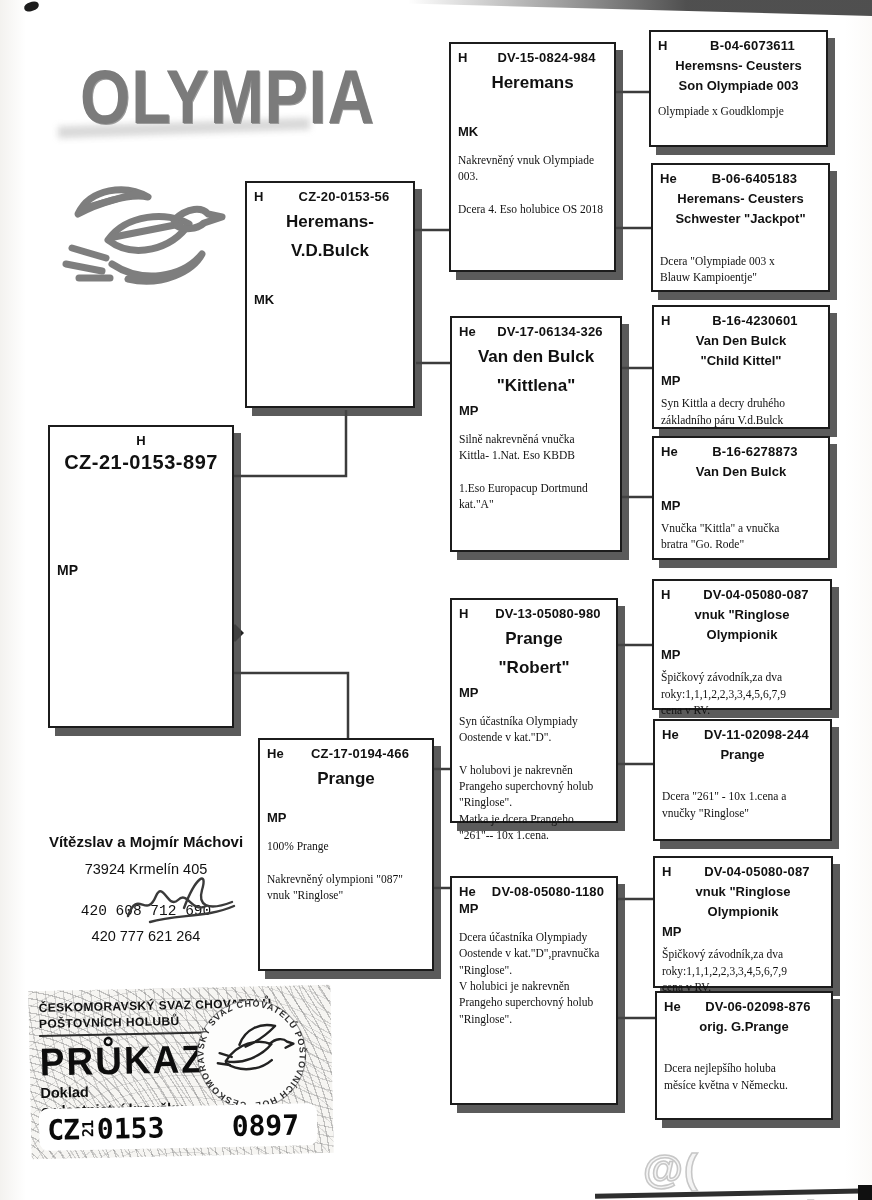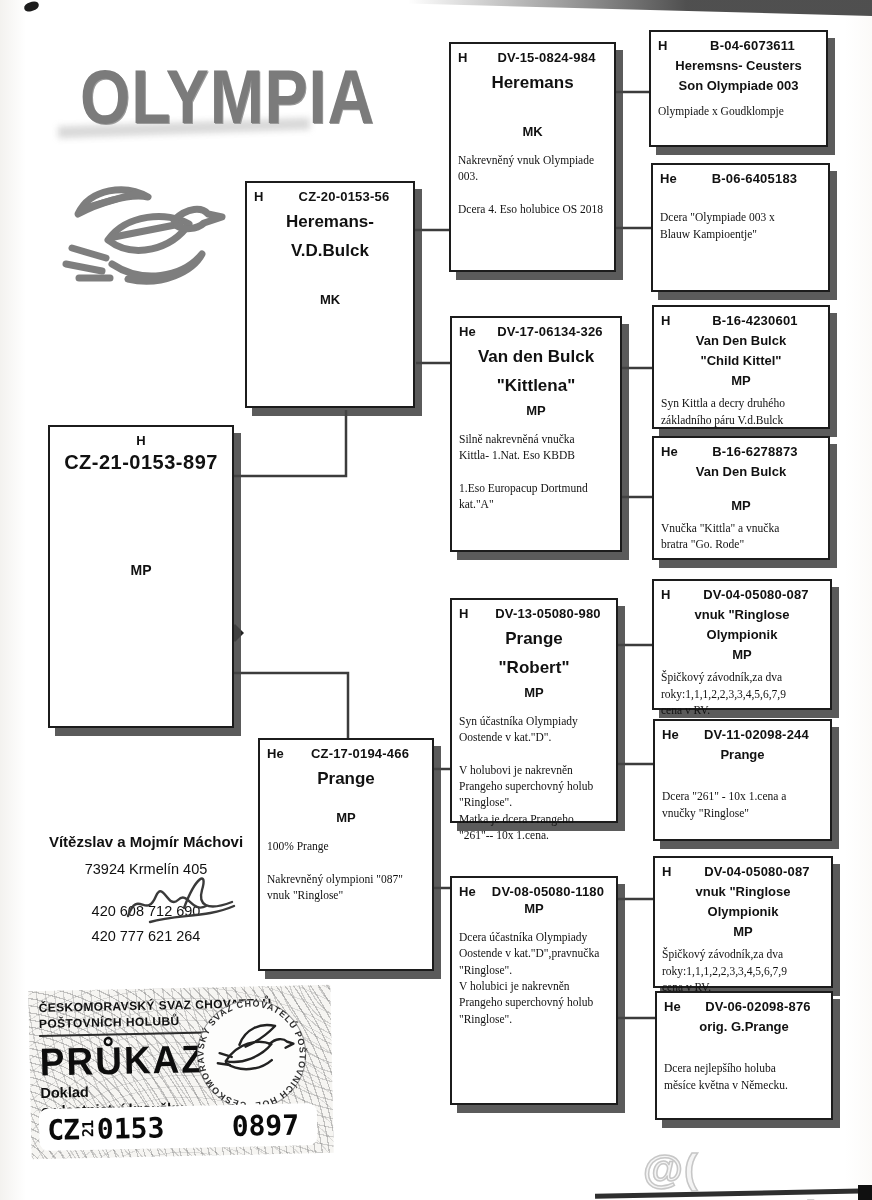--- a/index.html
+++ b/index.html
@@ -25,40 +25,40 @@
     text-shadow:1px 1px 0 #9a9a9a;}
   .dove{position:absolute;left:52px;top:178px;}
 
   
   .pbox{position:absolute;background:#fff;border:2px solid #1c1c1c;box-sizing:border-box;
     box-shadow:7px 8px 0 0 rgba(68,68,68,.88);padding:6px 7px;}
   .ph{display:flex;align-items:baseline;}
   .sex{font-weight:bold;font-size:13px;width:28px;flex:none;}
   .ring{font-weight:bold;font-size:13px;flex:1;text-align:center;letter-spacing:.2px;}
   .pname{font-weight:bold;font-size:17px;text-align:center;margin-top:4px;line-height:1.7;white-space:pre-line;}
-  .pclass{font-weight:bold;font-size:13px;text-align:center;margin-top:10px;}
+  .pclass{font-weight:bold;font-size:13px;text-align:left;margin-top:10px;}
   .pbody{font-family:"Liberation Serif",serif;font-size:11.5px;line-height:1.42;margin-top:13px;white-space:pre-line;}
   .main .ph{flex-direction:column;align-items:center;gap:3px;}
   .main .sex{width:auto;}
   .main .ring{font-size:20px;letter-spacing:.5px;}
   .main .pclass{margin-top:88px;font-size:14px;}
   .cls-lg .pclass{margin-top:26px;}
   .cls-md .pclass{margin-top:16px;}
   .cls-sm .pclass{margin-top:2px;}
   .g4 .pname{font-size:13px;line-height:1.55;margin-top:3px;}
   .g4 .pbody{margin-top:7px;}
 
   .lines{position:absolute;left:0;top:0;}
 
   
   .owner{position:absolute;left:28px;top:833px;width:236px;text-align:center;}
   .owner-name{font-weight:bold;font-size:15px;}
   .owner-addr{font-size:14.5px;margin-top:11px;}
   .owner-phone{font-size:14.5px;margin-top:9px;}
-  .owner-phone.first{margin-top:26px;}
+  .owner-phone.first{margin-top:26px;font-family:Liberation Mono, monospace;}
   .signature{position:absolute;left:122px;top:868px;}
 
   
   .stamp{position:absolute;left:30px;top:988px;width:302px;height:168px;transform:rotate(-1.2deg);
     background-color:#f6f5f2;
     background-image:
       repeating-radial-gradient(circle at -10% 120%, rgba(140,140,140,.5) 0 1.2px, transparent 1.2px 7px),
       repeating-radial-gradient(circle at 110% -10%, rgba(150,150,150,.42) 0 1.2px, transparent 1.2px 9px),
       repeating-radial-gradient(circle at 50% 170%, rgba(160,160,160,.3) 0 1px, transparent 1px 11px);
     box-sizing:border-box;padding:9px 10px;}
@@ -225,20 +225,22 @@
     <div class="pname">Heremsns- Ceusters
 Son Olympiade 003</div>
     <div class="pbody">Olympiade x Goudklompje</div>
   </div>
 
   <div class="pbox g4" style="left:651px;top:163px;width:179px;height:129px;">
     <div class="ph">
       <span class="sex">He</span>
       <span class="ring">B-06-6405183</span>
     </div>
+    <div class="pname">Heremans- Ceusters
+Schwester "Jackpot"</div>
     <div class="pbody">
 Dcera "Olympiade 003 x
 Blauw Kampioentje"</div>
   </div>
 
   <div class="pbox g4 cls-sm" style="left:652px;top:305px;width:178px;height:124px;">
     <div class="ph">
       <span class="sex">H</span>
       <span class="ring">B-16-4230601</span>
     </div>

